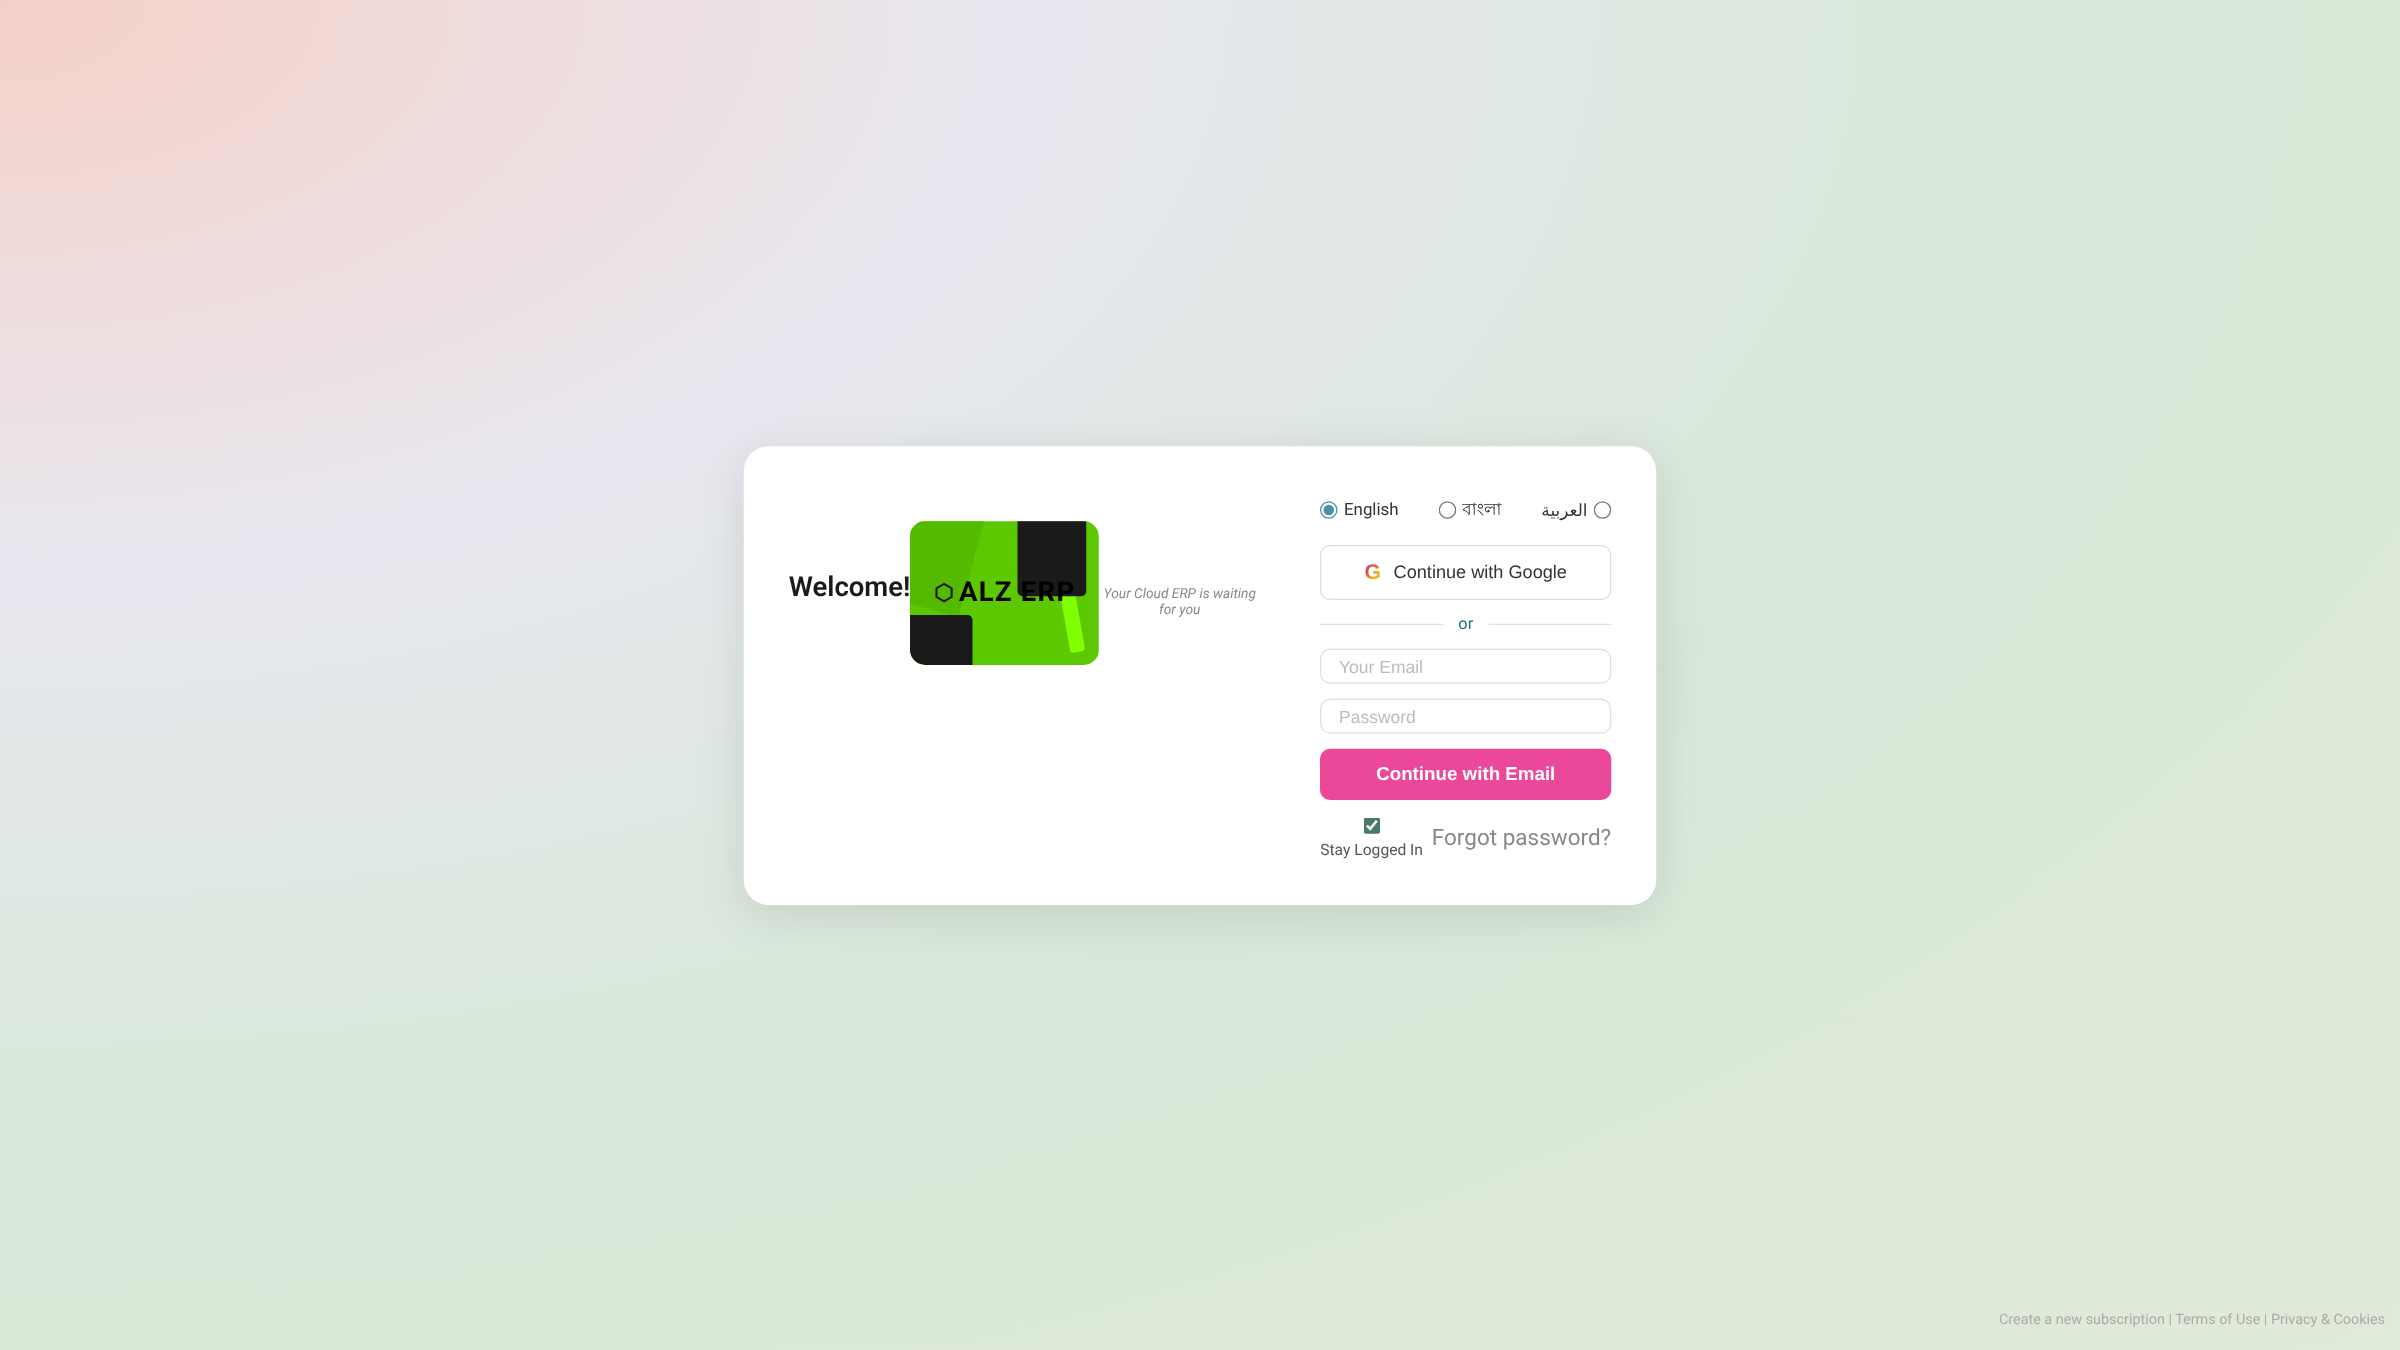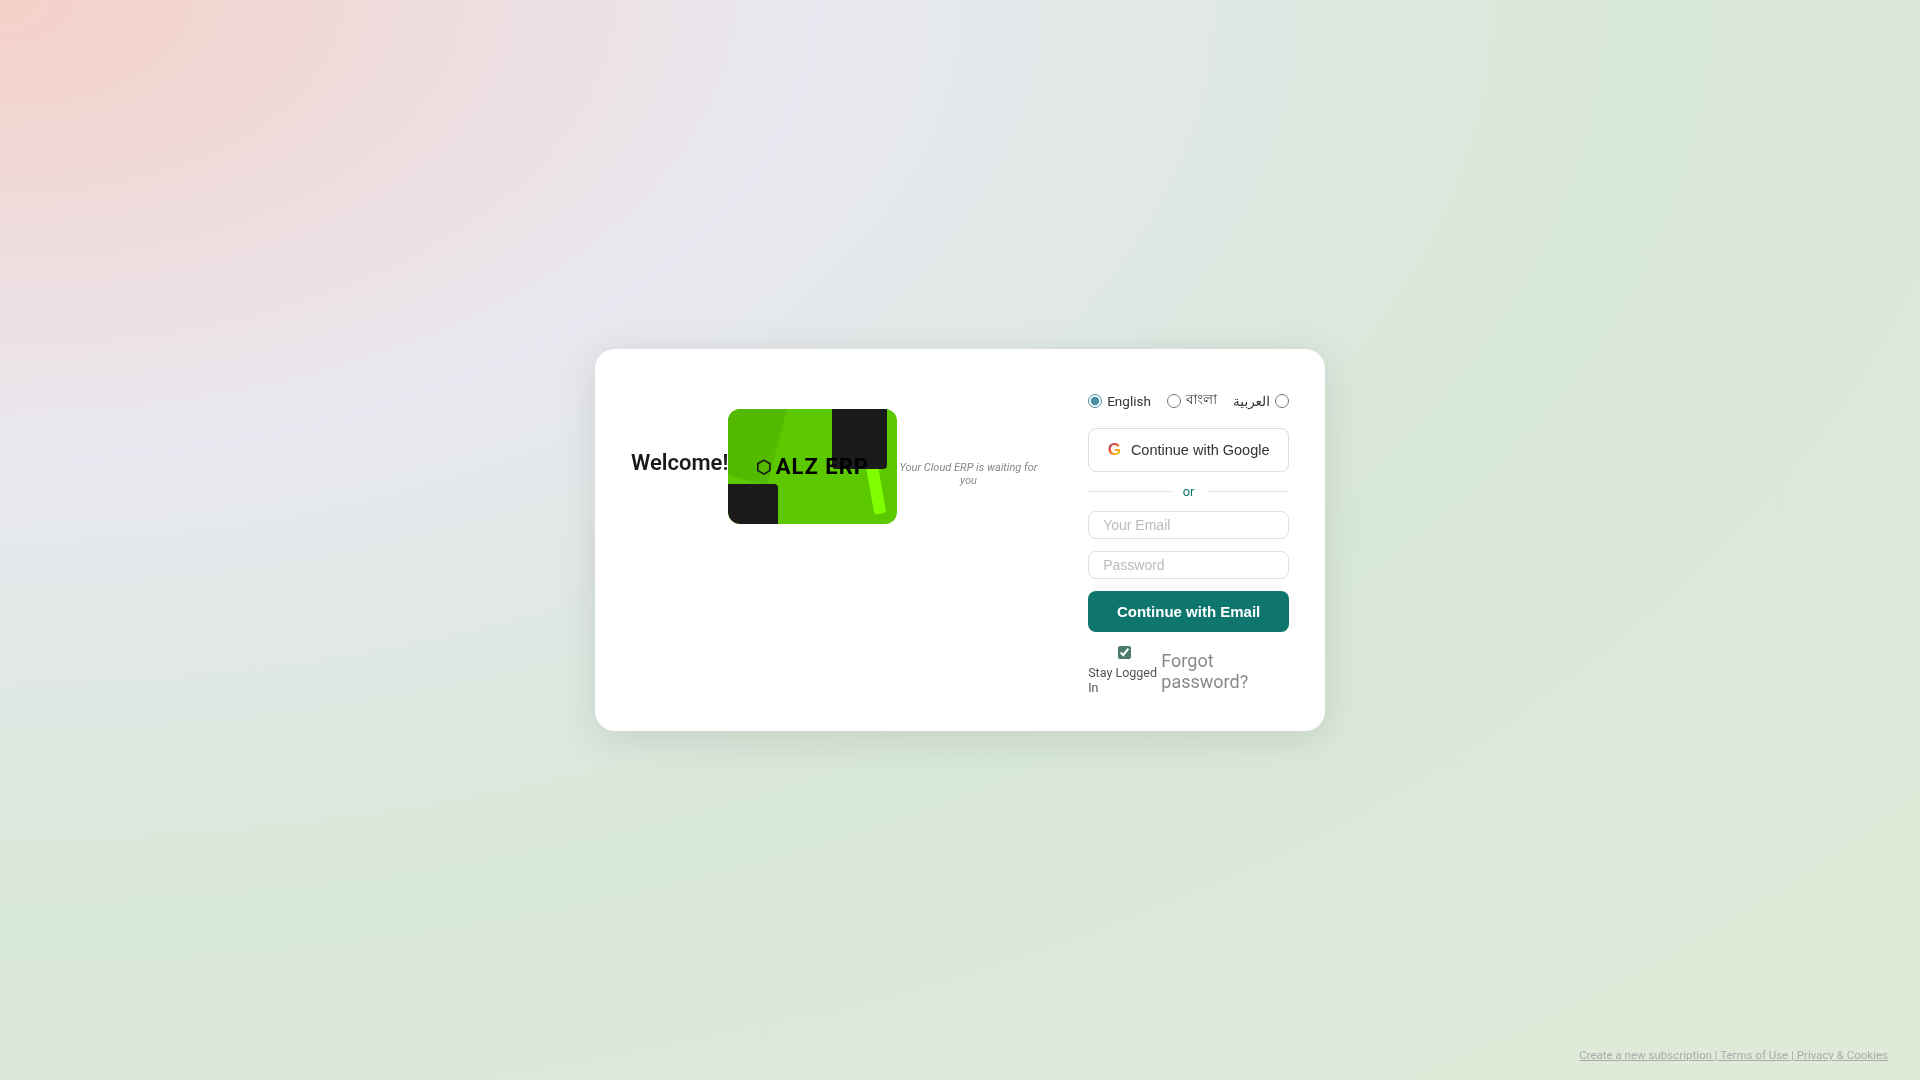--- a/index.html
+++ b/index.html
@@ -132,21 +132,21 @@
     .right-panel {
       flex: 1;
       display: flex;
       flex-direction: column;
       gap: 12px;
     }
 
     .language-row {
       display: flex;
       align-items: center;
-      gap: 16px;
+      gap: 32px;
       margin-bottom: 4px;
       justify-content: flex-end;
     }
 
     .lang-option {
       display: flex;
       align-items: center;
       gap: 5px;
       cursor: pointer;
       font-size: 13.5px;
@@ -210,21 +210,21 @@
       transition: border 0.15s;
       background: white;
     }
 
     .input-field::placeholder {
       color: #bbb;
     }
 
     .continue-email-btn {
       width: 100%;
-      background: #0f766e;
+      background: #ec4899;
       color: white;
       border: none;
       border-radius: 8px;
       padding: 12px 16px;
       font-size: 15px;
       font-weight: 600;
       cursor: pointer;
       transition: background 0.15s;
     }
 
@@ -254,24 +254,23 @@
     .forgot-password {
       font-size: 18px;
       color: #888;
       cursor: pointer;
       text-decoration: none;
     }
 
     .footer-links {
       position: absolute;
       bottom: 18px;
-      right: 32px;
+      right: 12px;
       font-size: 11.5px;
       color: #aaa;
-      text-decoration: underline;
     }
   </style>
 </head>
 <body>
 
 <div class="card">
 
   <div class="left-panel">
     <div class="welcome-text">Welcome!</div>
     <div class="logo-card">

